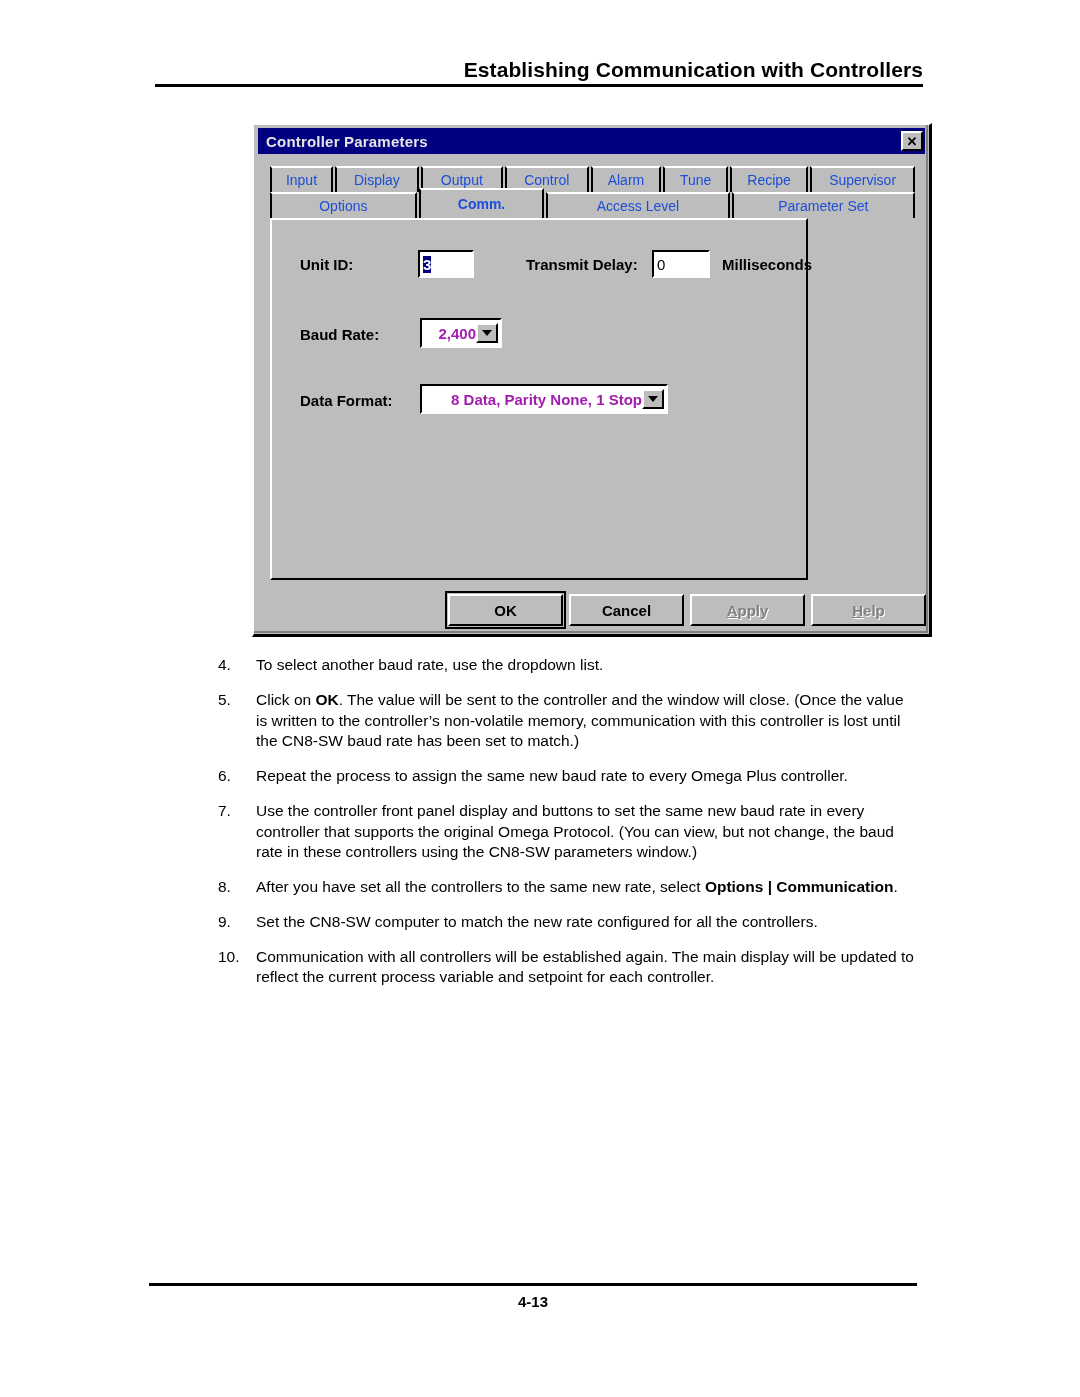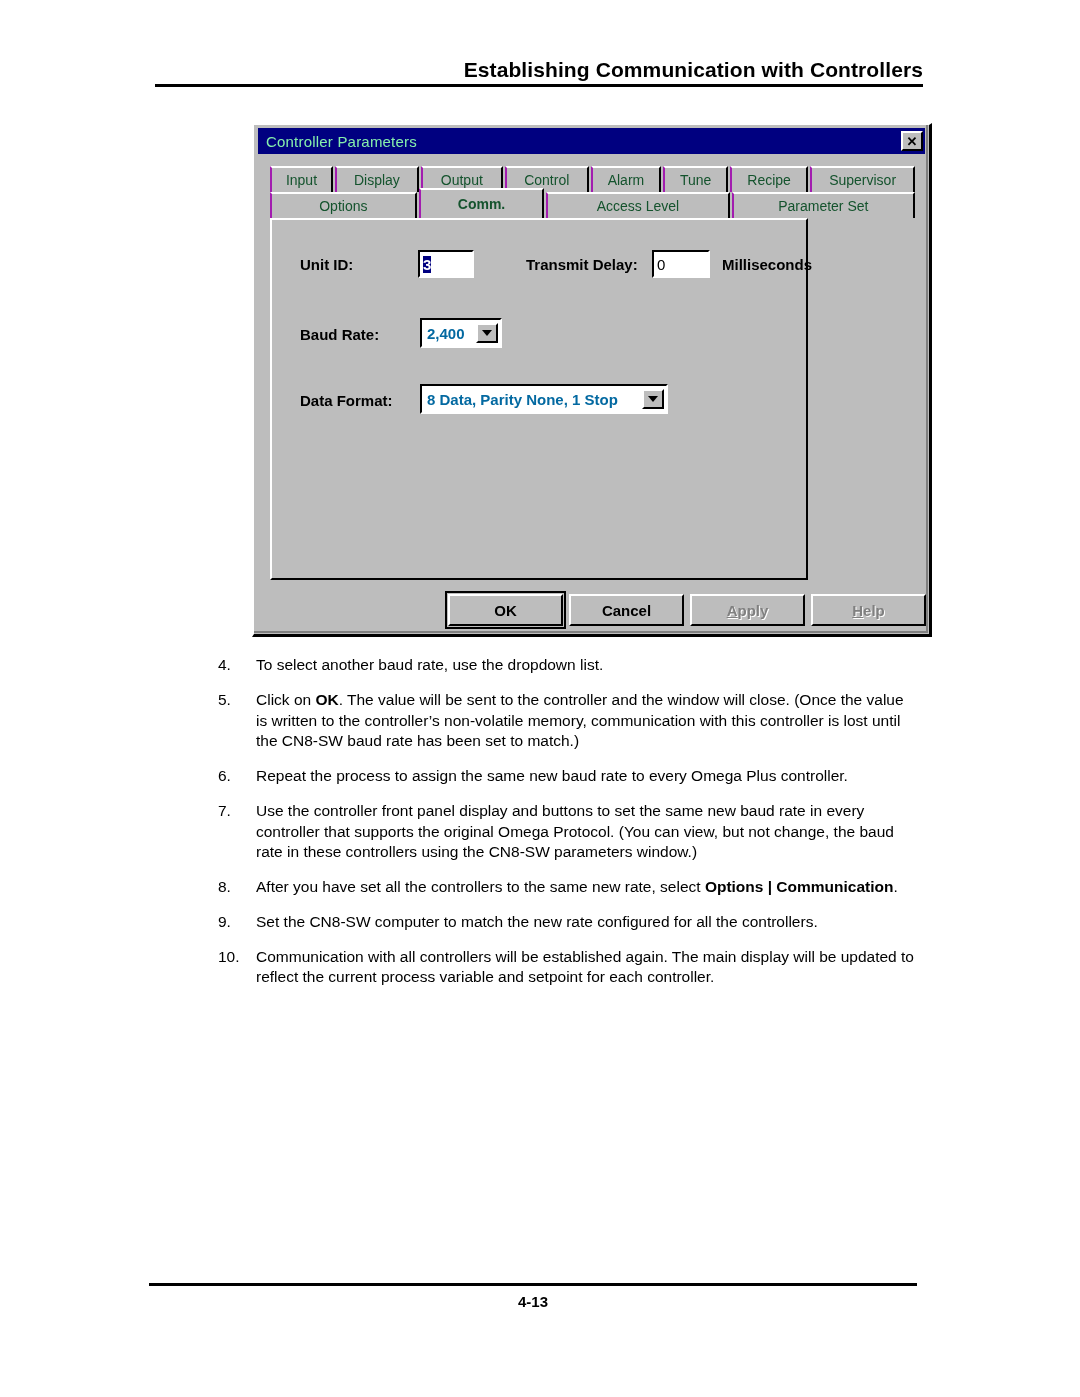--- a/index.html
+++ b/index.html
@@ -97,23 +97,23 @@
     top: 3px;
     right: 4px;
     height: 26px;
     background: #000080;
     display: flex;
     align-items: center;
     padding: 0 2px 0 8px;
     box-sizing: border-box;
   }
   .titlebar .title-text {
-    color: #86efac;
-    font-size: 15px;
-    font-weight: normal;
+    color: #e5e5e5;
+    font-size: 15px;
+    font-weight: bold;
     letter-spacing: 0.2px;
     flex: 1;
     white-space: nowrap;
   }
   .close-btn {
     width: 22px;
     height: 20px;
     background: #bdbdbd;
     border-top: 2px solid #ffffff;
     border-left: 2px solid #ffffff;
@@ -139,28 +139,28 @@
     display: flex;
     align-items: flex-end;
   }
   .tab-row.row1 { top: 39px; }
   .tab-row.row2 { top: 65px; }
 
   .tab {
     height: 26px;
     background: #bdbdbd;
     border-top: 2px solid #ffffff;
-    border-left: 2px solid #a21caf;
+    border-left: 2px solid #000000;
     border-right: 2px solid #000000;
     box-sizing: border-box;
     display: flex;
     align-items: center;
     justify-content: center;
     font-size: 14px;
-    color: #14532d;
+    color: #1d4ed8;
     white-space: nowrap;
     cursor: default;
     margin-right: 2px;
     position: relative;
   }
   .tab:last-child { margin-right: 0; }
 
   .tab.active {
     font-weight: bold;
     height: 30px;
@@ -246,21 +246,22 @@
     align-items: center;
     cursor: default;
     overflow: hidden;
   }
   .combo .combo-value {
     flex: 1;
     font-size: 15px;
     font-weight: bold;
     padding-left: 5px;
     white-space: nowrap;
-    color: #0369a1;
+    color: #a21caf;
+    text-align: right;
   }
   .combo .combo-arrow {
     width: 22px;
     height: 20px;
     margin-right: 2px;
     background: #bdbdbd;
     border-top: 2px solid #ffffff;
     border-left: 2px solid #ffffff;
     border-right: 2px solid #000000;
     border-bottom: 2px solid #000000;

